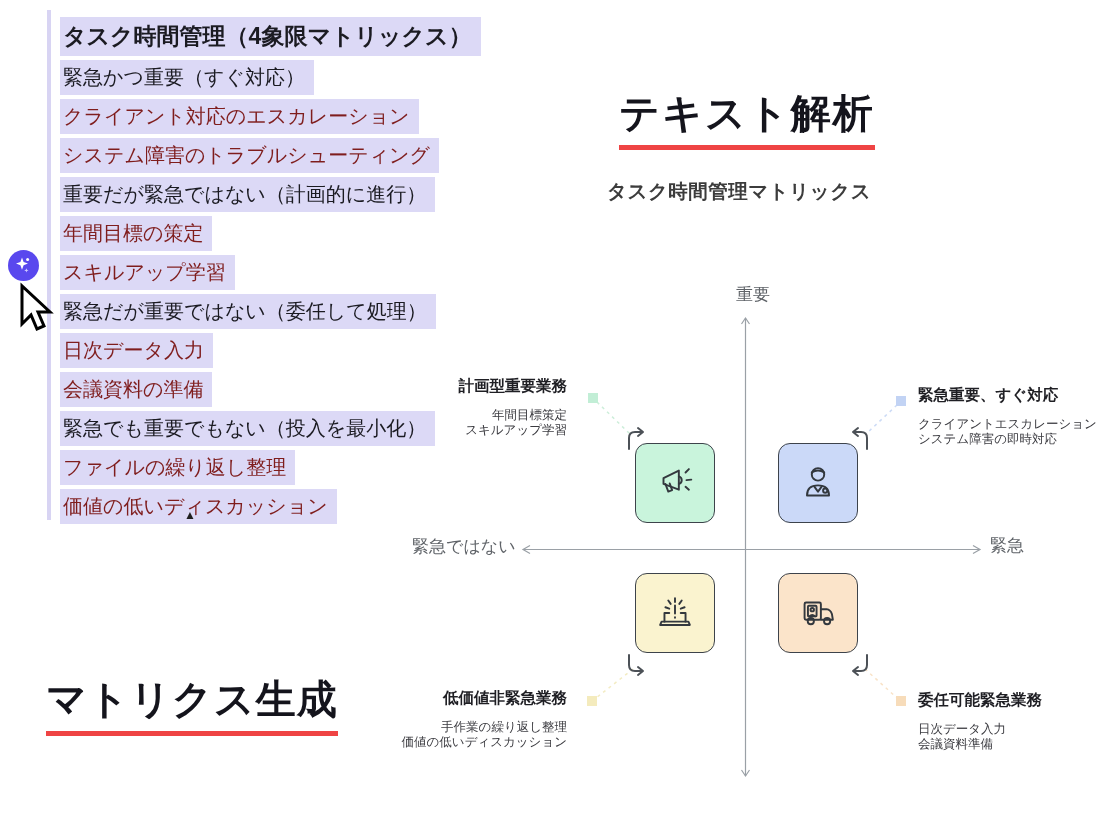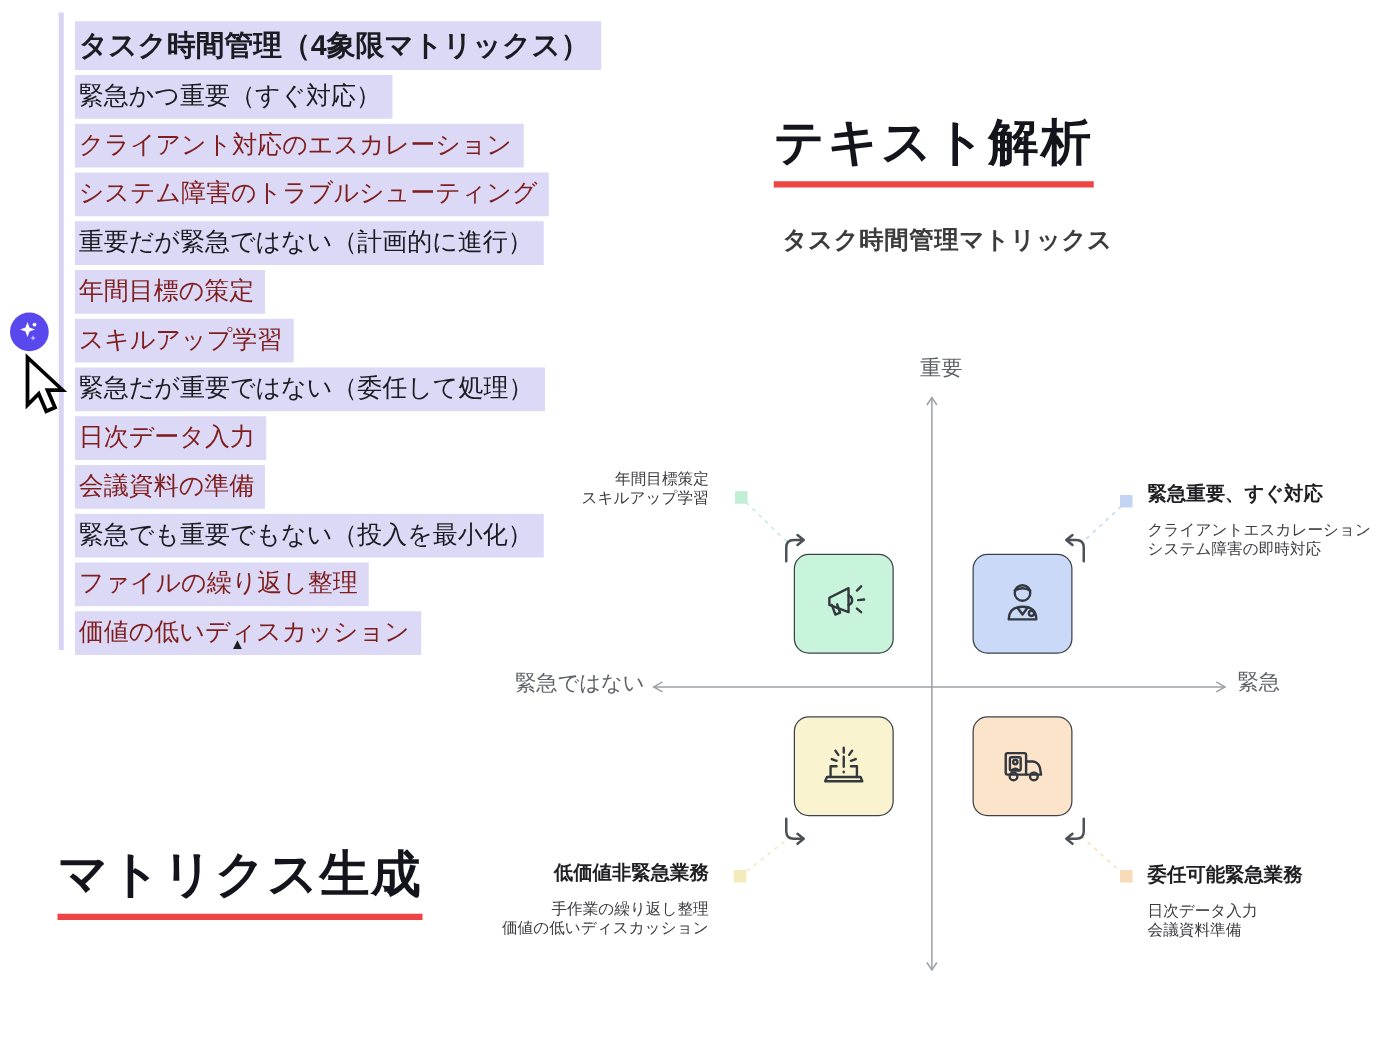--- a/index.html
+++ b/index.html
@@ -19,21 +19,21 @@
   .caret { position:absolute; left:184px; top:508px; font-size:12px; color:#1f1f1f; }
   
   .ai-fab { position:absolute; left:8px; top:250px; width:31px; height:31px; border-radius:50%;
     background:#5948ee; border:none; display:flex; align-items:center; justify-content:center; cursor:pointer; }
   .cursor-svg { position:absolute; left:16px; top:282px; }
   
   .serif-h { position:absolute; font-family:"DejaVu Serif","Liberation Serif",serif; font-weight:bold;
     color:#14141c; border-bottom:5px solid #ef4444; padding-bottom:4px; white-space:nowrap; }
   .h-analysis { left:619px; top:86px; font-size:40px; letter-spacing:2px; }
   .h-generation { left:46px; top:672px; font-size:40px; letter-spacing:1px; }
-  .matrix-title { position:absolute; left:626px; top:178px; font-size:19.5px; font-weight:bold;
+  .matrix-title { position:absolute; left:607px; top:178px; font-size:19.5px; font-weight:bold;
     color:#3c3c3c; letter-spacing:0.5px; white-space:nowrap; }
   
   .overlay { position:absolute; left:0; top:0; pointer-events:none; }
   .axis-label { position:absolute; font-size:17px; color:#5f6368; white-space:nowrap; }
   .al-top { left:736px; top:283px; }
   .al-bottom { left:694px; top:825px;margin-top:48px; }
   .al-left { left:412px; top:535px; width:102px; text-align:right;font-family:Liberation Serif, serif; }
   .al-right { left:990px; top:534px; }
   .qbox { position:absolute; width:80px; height:80px; border:1.5px solid #3d434b; border-radius:12px;
     display:flex; align-items:center; justify-content:center; }
@@ -166,20 +166,21 @@
         <circle cx="18" cy="20.5" r="1.8"></circle>
         <path d="M15 27.5 Q18 24.5 21 27.5"></path>
         <path d="M27 20 L33 20 Q37 20.5 38.5 25 L39.5 31 L27 31"></path>
         <circle cx="16.5" cy="32.5" r="3.2"></circle>
         <circle cx="33.5" cy="32.5" r="3.2"></circle>
       </svg>
     </span>
   </div>
 
   <div class="lgroup lg-plan lg-right">
+    <div class="lg-title">計画型重要業務</div>
     <div class="lg-item">年間目標策定</div>
     <div class="lg-item">スキルアップ学習</div>
   </div>
   <div class="lgroup lg-urgent">
     <div class="lg-title">緊急重要、すぐ対応</div>
     <div class="lg-item">クライアントエスカレーション</div>
     <div class="lg-item">システム障害の即時対応</div>
   </div>
   <div class="lgroup lg-lowvalue lg-right">
     <div class="lg-title">低価値非緊急業務</div>

